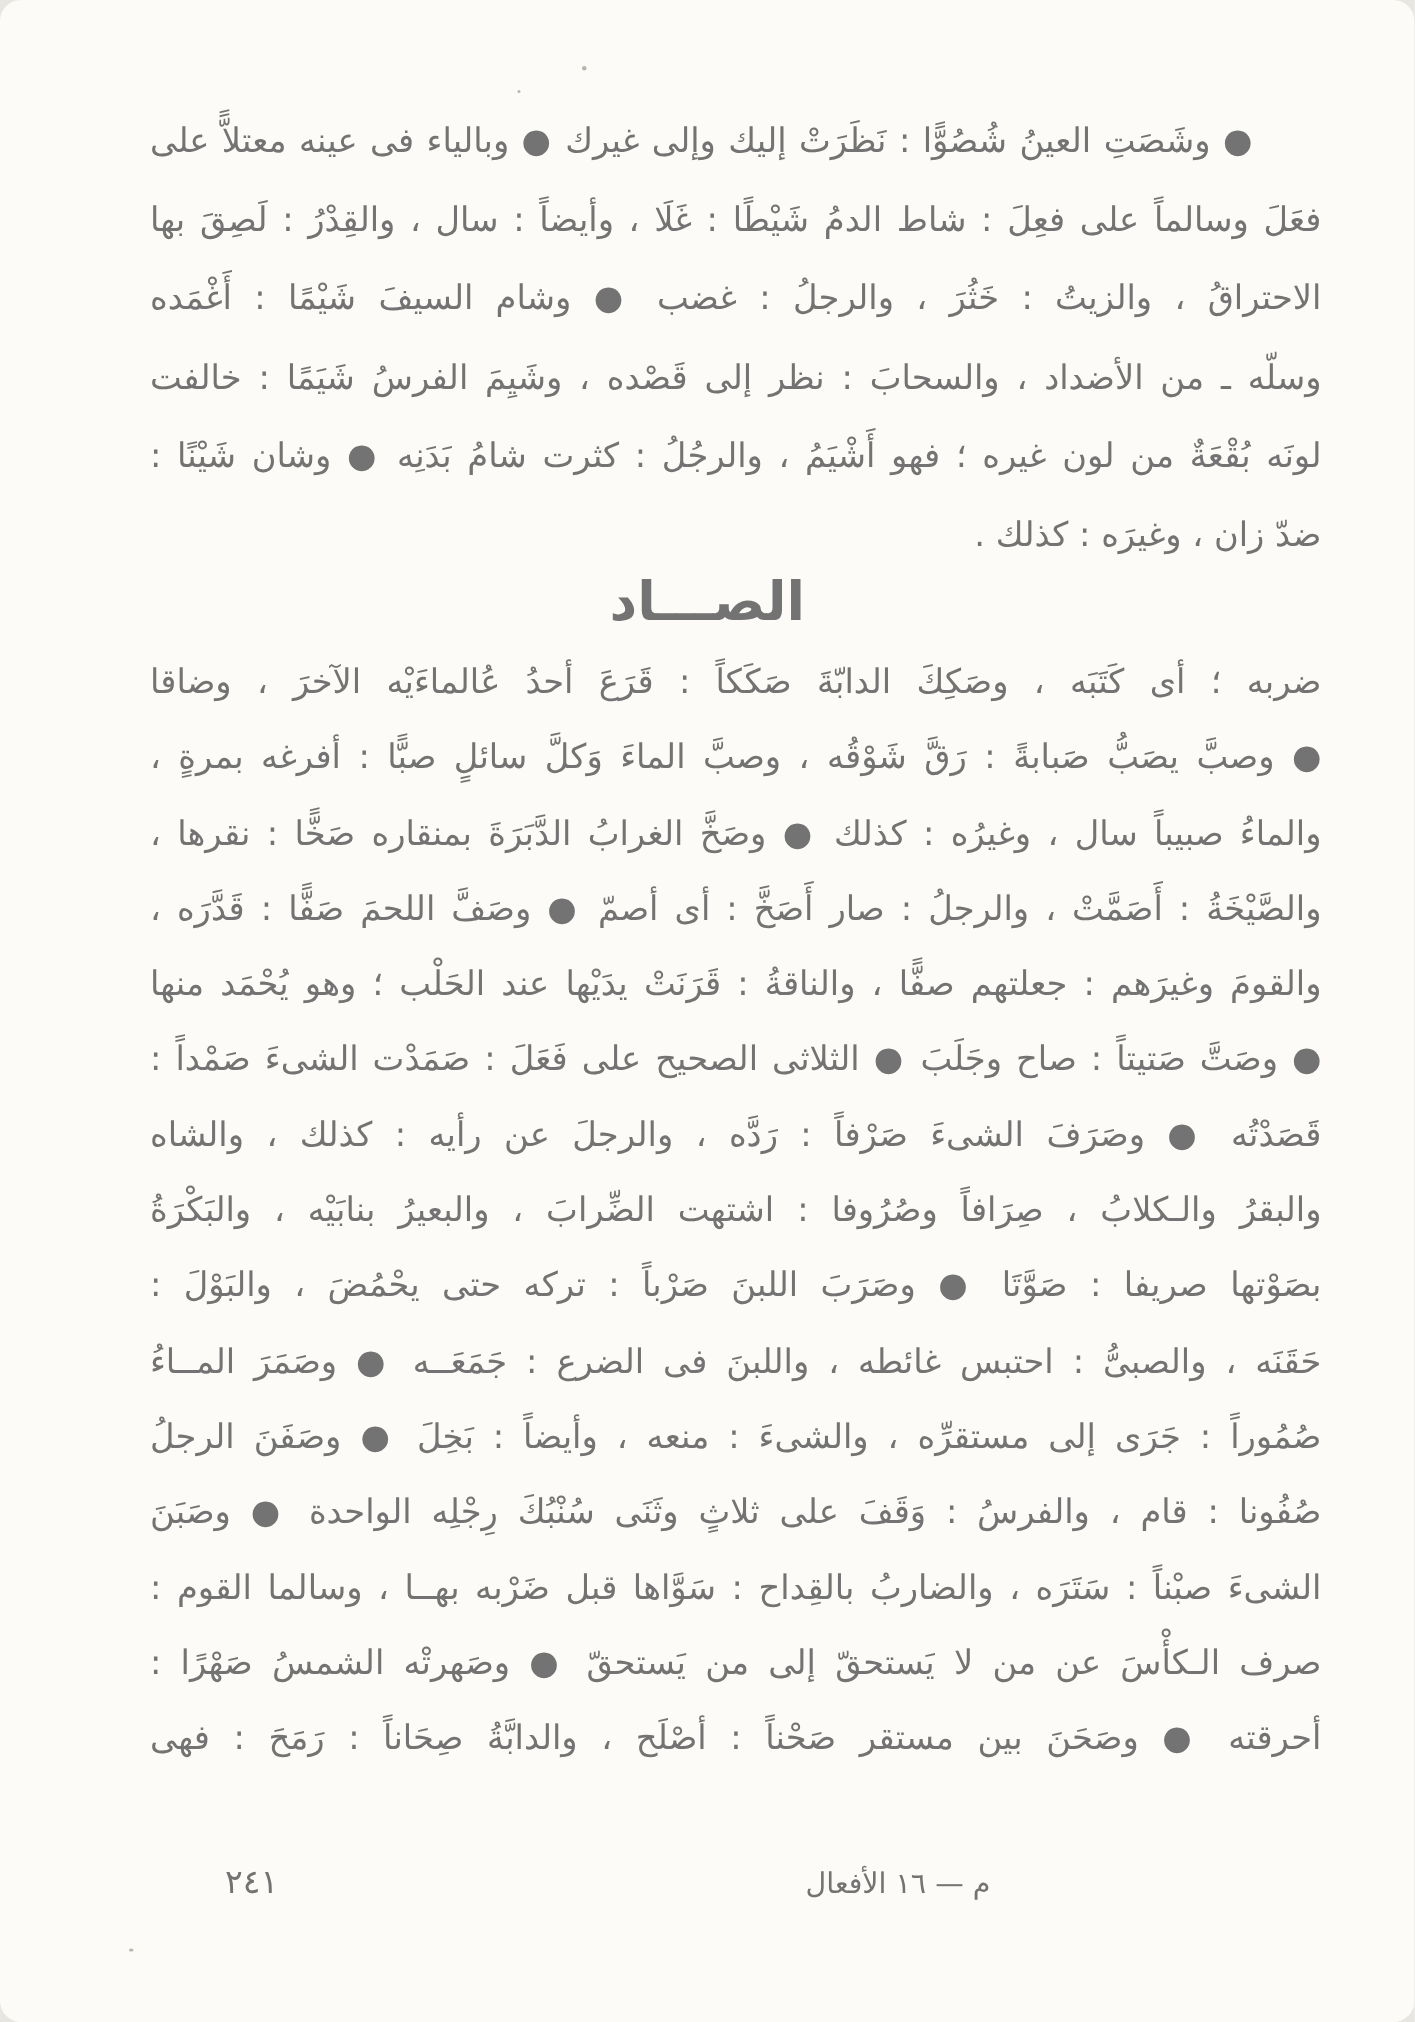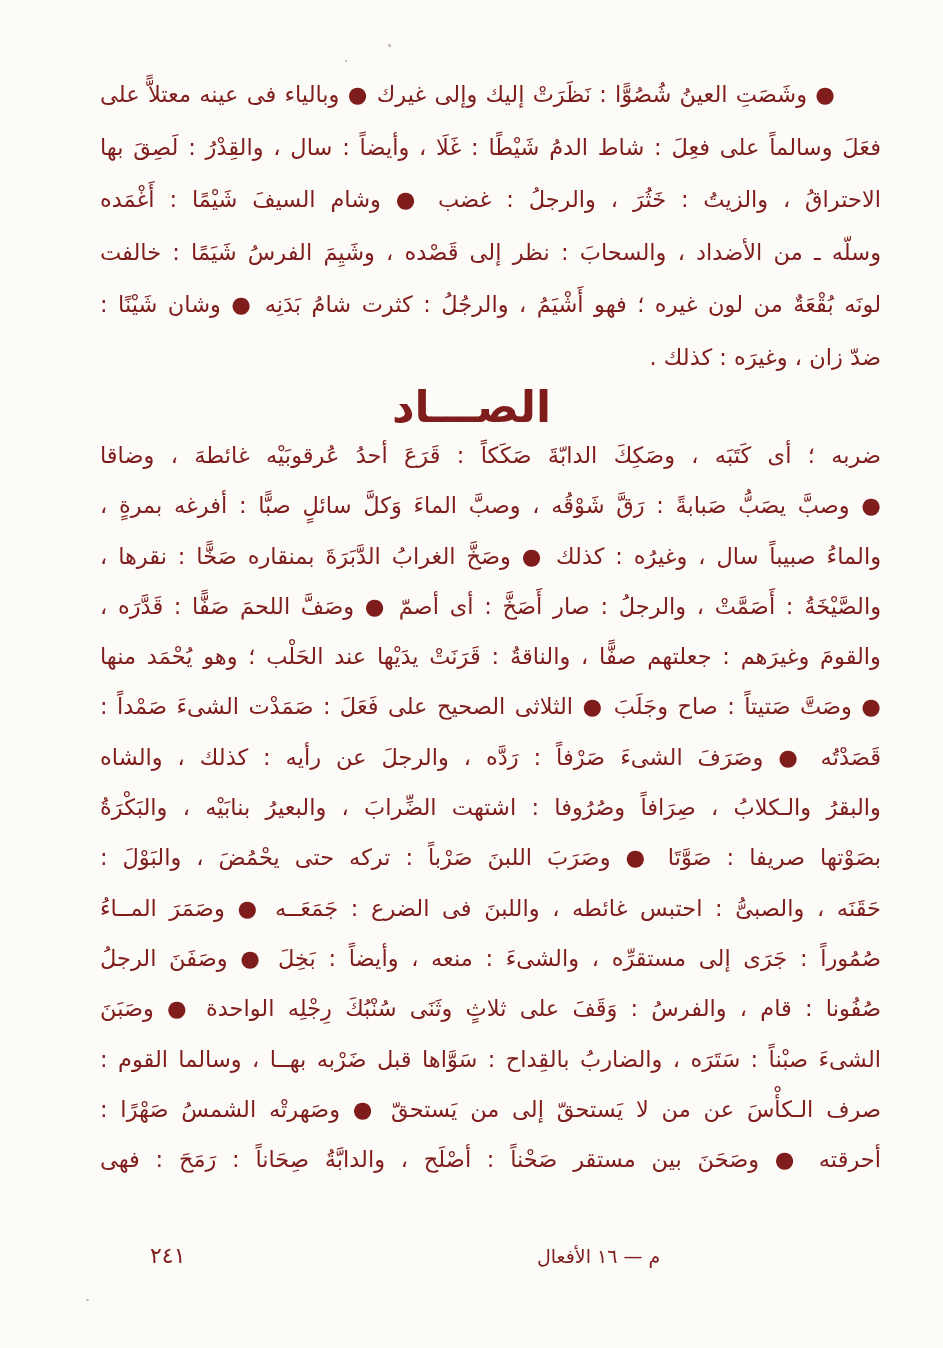--- a/index.html
+++ b/index.html
@@ -6,24 +6,25 @@
     margin: 0;
     padding: 0;
     background: #e8e6e1;
   }
   .page {
     position: relative;
     width: 943px;
     height: 1348px;
     margin: 0 auto;
     background: #fcfbf7;
-    color: #7f1d1d;
+    color: #737373;
     direction: rtl;
     font-family: "DejaVu Sans", sans-serif;
     overflow: hidden;
+    border-radius: 14px;
   }
   .text-block {
     position: absolute;
     right: 62px;
     left: 100px;
   }
   .intro-block { top: 68px; }
   .body-block  { top: 430px; }
   .line {
     font-size: 22.5px;
@@ -41,21 +42,21 @@
   .line.short { text-align: right; }
   .indent-xl { padding-right: 46px; }
   .indent-sm { padding-right: 30px; }
   .heading {
     position: absolute;
     top: 381px;
     right: 0;
     left: 0;
     margin: 0;
     text-align: center;
-    font-size: 44px;
+    font-size: 36px;
     font-weight: bold;
     letter-spacing: 0.5px;
   }
   .page-number {
     position: absolute;
     top: 1243px;
     left: 150px;
     font-size: 22px;
     letter-spacing: 6px;
     text-align: center;
@@ -87,21 +88,21 @@
     <div class="line justify">فعَلَ وسالماً على فعِلَ : شاط الدمُ شَيْطًا : غَلَا ، وأيضاً : سال ، والقِدْرُ : لَصِقَ بها</div>
     <div class="line justify">الاحتراقُ ، والزيتُ : خَثُرَ ، والرجلُ : غضب ● وشام السيفَ شَيْمًا : أَغْمَده</div>
     <div class="line justify">وسلّه ـ من الأضداد ، والسحابَ : نظر إلى قَصْده ، وشَيِمَ الفرسُ شَيَمًا : خالفت</div>
     <div class="line justify">لونَه بُقْعَةٌ من لون غيره ؛ فهو أَشْيَمُ ، والرجُلُ : كثرت شامُ بَدَنِه ● وشان شَيْنًا :</div>
     <div class="line short">ضدّ زان ، وغيرَه : كذلك .</div>
   </div>
 
   <h1 class="heading">الصـــاد</h1>
 
   <div class="text-block body-block">
-    <div class="line justify">ضربه ؛ أى كَتَبَه ، وصَكِكَ الدابّةَ صَكَكاً : قَرَعَ أحدُ عُرقوبَيْه غائطهَ ، وضاقا</div>
+    <div class="line justify">ضربه ؛ أى كَتَبَه ، وصَكِكَ الدابّةَ صَكَكاً : قَرَعَ أحدُ عُالماءَيْه الآخرَ ، وضاقا</div>
     <div class="line justify">● وصبَّ يصَبُّ صَبابةً : رَقَّ شَوْقُه ، وصبَّ الماءَ وَكلَّ سائلٍ صبًّا : أفرغه بمرةٍ ،</div>
     <div class="line justify">والماءُ صبيباً سال ، وغيرُه : كذلك ● وصَخَّ الغرابُ الدَّبَرَةَ بمنقاره صَخًّا : نقرها ،</div>
     <div class="line justify">والصَّيْخَةُ : أَصَمَّتْ ، والرجلُ : صار أَصَخَّ : أى أصمّ ● وصَفَّ اللحمَ صَفًّا : قَدَّرَه ،</div>
     <div class="line justify">والقومَ وغيرَهم : جعلتهم صفًّا ، والناقةُ : قَرَنَتْ يدَيْها عند الحَلْب ؛ وهو يُحْمَد منها</div>
     <div class="line justify">● وصَتَّ صَتيتاً : صاح وجَلَبَ ● الثلاثى الصحيح على فَعَلَ : صَمَدْت الشىءَ صَمْداً :</div>
     <div class="line justify">قَصَدْتُه ● وصَرَفَ الشىءَ صَرْفاً : رَدَّه ، والرجلَ عن رأيه : كذلك ، والشاه</div>
     <div class="line justify">والبقرُ والـكلابُ ، صِرَافاً وصُرُوفا : اشتهت الضِّرابَ ، والبعيرُ بنابَيْه ، والبَكْرَةُ</div>
     <div class="line justify">بصَوْتها صريفا : صَوَّتَا ● وصَرَبَ اللبنَ صَرْباً : تركه حتى يحْمُضَ ، والبَوْلَ :</div>
     <div class="line justify">حَقَنَه ، والصبىُّ : احتبس غائطه ، واللبنَ فى الضرع : جَمَعَــه ● وصَمَرَ المــاءُ</div>
     <div class="line justify">صُمُوراً : جَرَى إلى مستقرِّه ، والشىءَ : منعه ، وأيضاً : بَخِلَ ● وصَفَنَ الرجلُ</div>

